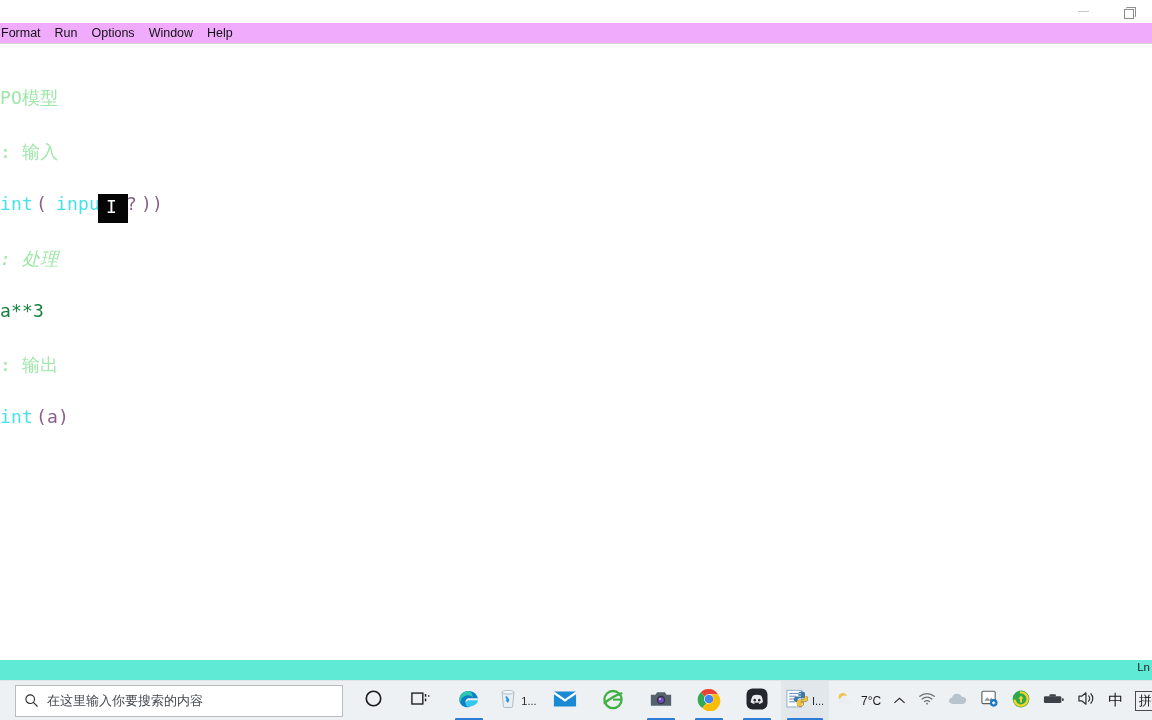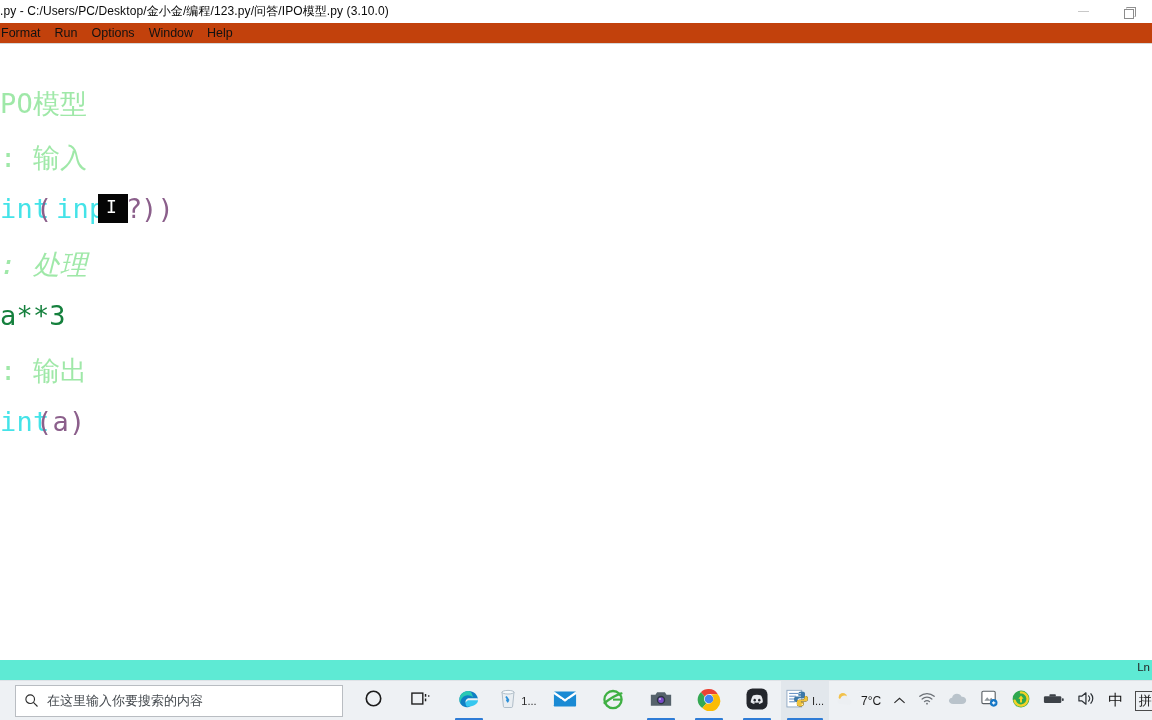--- a/index.html
+++ b/index.html
@@ -65,21 +65,21 @@
   #restore-glyph::after {
     content: ""; position: absolute;
     left: 0; top: 2px; width: 8px; height: 8px;
     border: 1px solid #8c8c8c;
     background: #ffffff;
   }
 
   
   #menu-bar {
     height: 21px;
-    background: #c2410c;
+    background: #f0abfc;
     display: flex; align-items: center;
     border-bottom: 1px solid #d7d7d7;
     flex: 0 0 auto;
   }
   .menu-item {
     font-size: 12.5px;
     color: #121212;
     padding: 0 7px;
     line-height: 21px;
     white-space: nowrap;
@@ -92,21 +92,21 @@
     position: relative;
     flex: 1 1 auto;
     background: #ffffff;
     overflow: hidden;
     padding-top: 3px;
   }
   .code-line {
     position: absolute;
     left: 0;
     font-family: "DejaVu Sans Mono", "Liberation Mono", monospace;
-    font-size: 27px;
+    font-size: 18px;
     white-space: pre;
     letter-spacing: 0.2px;
   }
   .tok-comment { color: #9fe8a8; }
   .tok-builtin { color: #44e3e8; }
   .tok-paren   { color: #8b5f8b; }
   .tok-plain   { color: #15803d; }
   .tok-string  { color: #8b5f8b; }
 
   
@@ -223,21 +223,20 @@
     font-size: 13px; color: #111;
   }
   .ime-plain { font-size: 15px; color: #111; }
 </style>
 </head>
 <body>
 
 <div id="idle-window">
 
   <div id="title-bar">
-    <span id="title-text">.py - C:/Users/PC/Desktop/金小金/编程/123.py/问答/IPO模型.py (3.10.0)</span>
     <div id="window-controls">
       <div class="win-btn">
         <span id="minimize-glyph"></span>
       </div>
       <div class="win-btn">
         <span id="restore-glyph"></span>
       </div>
     </div>
   </div>
 

